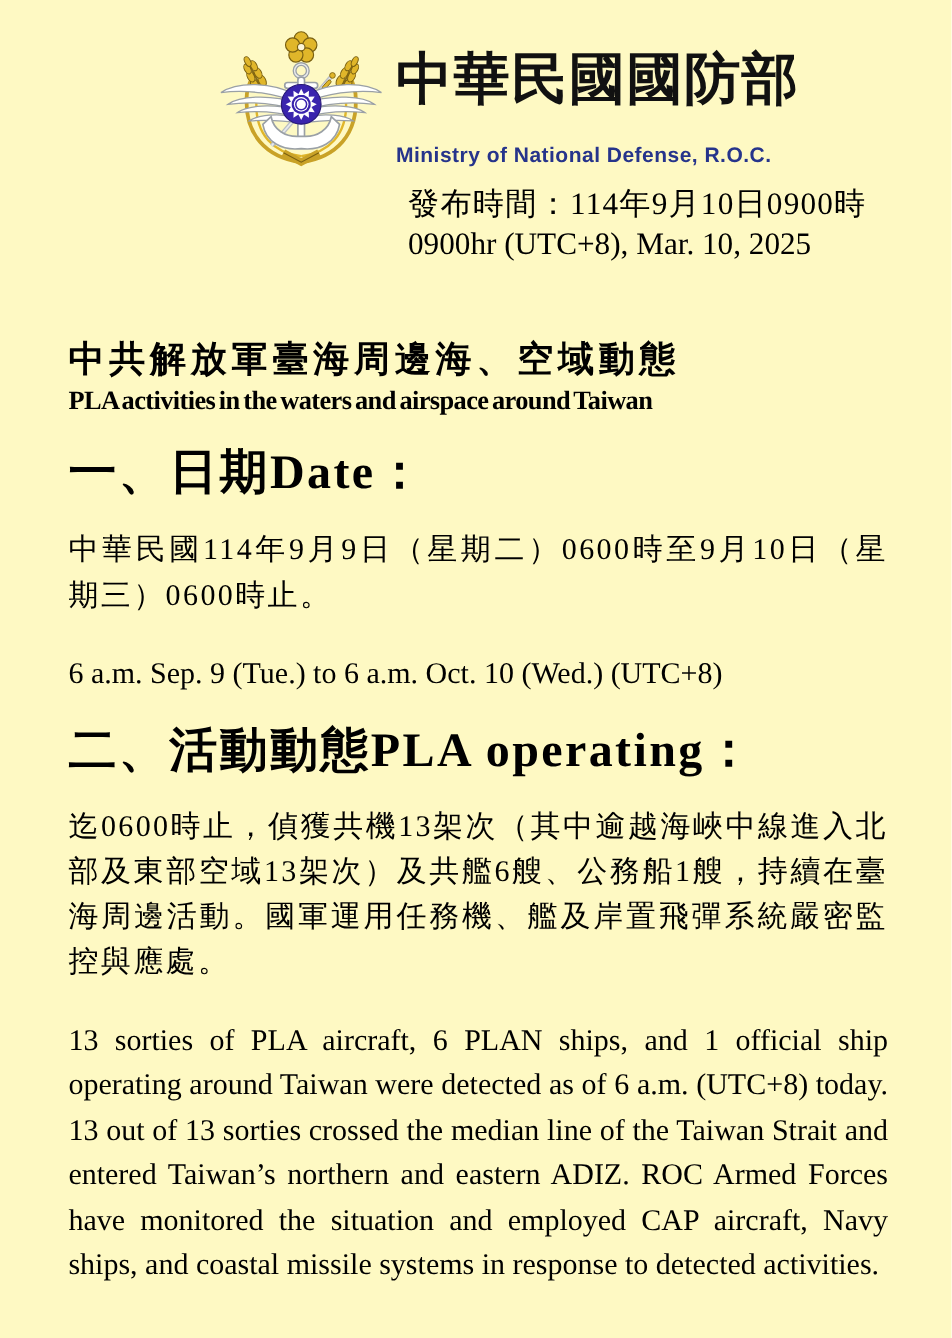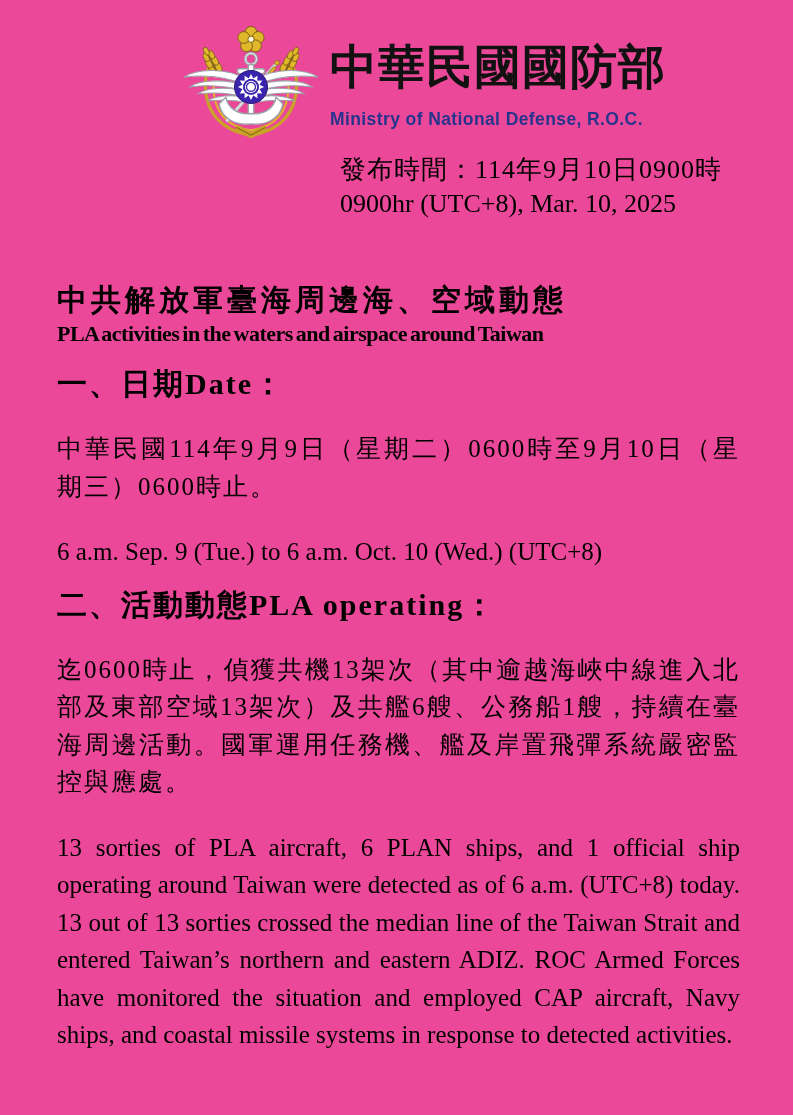--- a/index.html
+++ b/index.html
@@ -2,21 +2,21 @@
 <html><head>
 <meta charset="utf-8">
 <style>
   * { margin: 0; padding: 0; box-sizing: border-box; }
   html, body { background: #ffffff; }
   .page {
     position: relative;
     width: 793px;
     height: 1115px;
     margin: 0 auto;
-    background: #ec4899;
+    background: #fef9c3;
     color: #000000;
     font-family: "Liberation Serif", "DejaVu Serif", serif;
     overflow: hidden;
   }
   
   .header { position: relative; height: 145px; }
   .emblem {
     position: absolute;
     left: 177px; top: 24px;
     width: 148px; height: 120px;
@@ -24,21 +24,21 @@
   .emblem svg { width: 100%; height: 100%; display: block; }
   .org-block { position: absolute; left: 330px; top: 38px; white-space: nowrap; }
   .org-zh {
     font-size: 47px;
     font-weight: bold;
     letter-spacing: 1px;
     line-height: 1.25;
     color: #111111;
   }
   .org-en {
-    margin-top: 12px;
+    margin-top: 22px;
     font-family: "Liberation Sans", "DejaVu Sans", sans-serif;
     font-size: 17.5px;
     font-weight: bold;
     letter-spacing: 0.4px;
     color: #26348B;
   }
   
   .release {
     margin: 8px 0 0 340px;
     font-size: 26px;
@@ -58,24 +58,24 @@
     font-size: 22px;
     font-weight: bold;
     letter-spacing: -0.5px;
     word-spacing: -2px;
     line-height: 33px;
     margin-top: 1px;
   }
   
   .content { margin: 0 53px 0 57px; }
   .section-heading {
-    font-size: 30px;
+    font-size: 40px;
     font-weight: bold;
     letter-spacing: 2px;
-    margin-top: 16px;
+    margin-top: 26px;
     line-height: 36px;
   }
   .content p {
     font-size: 25px;
     line-height: 37.5px;
     margin-top: 28px;
     text-align: justify;
   }
   .content p.zh { letter-spacing: 2px; }
   .content p.en { letter-spacing: 0; }

